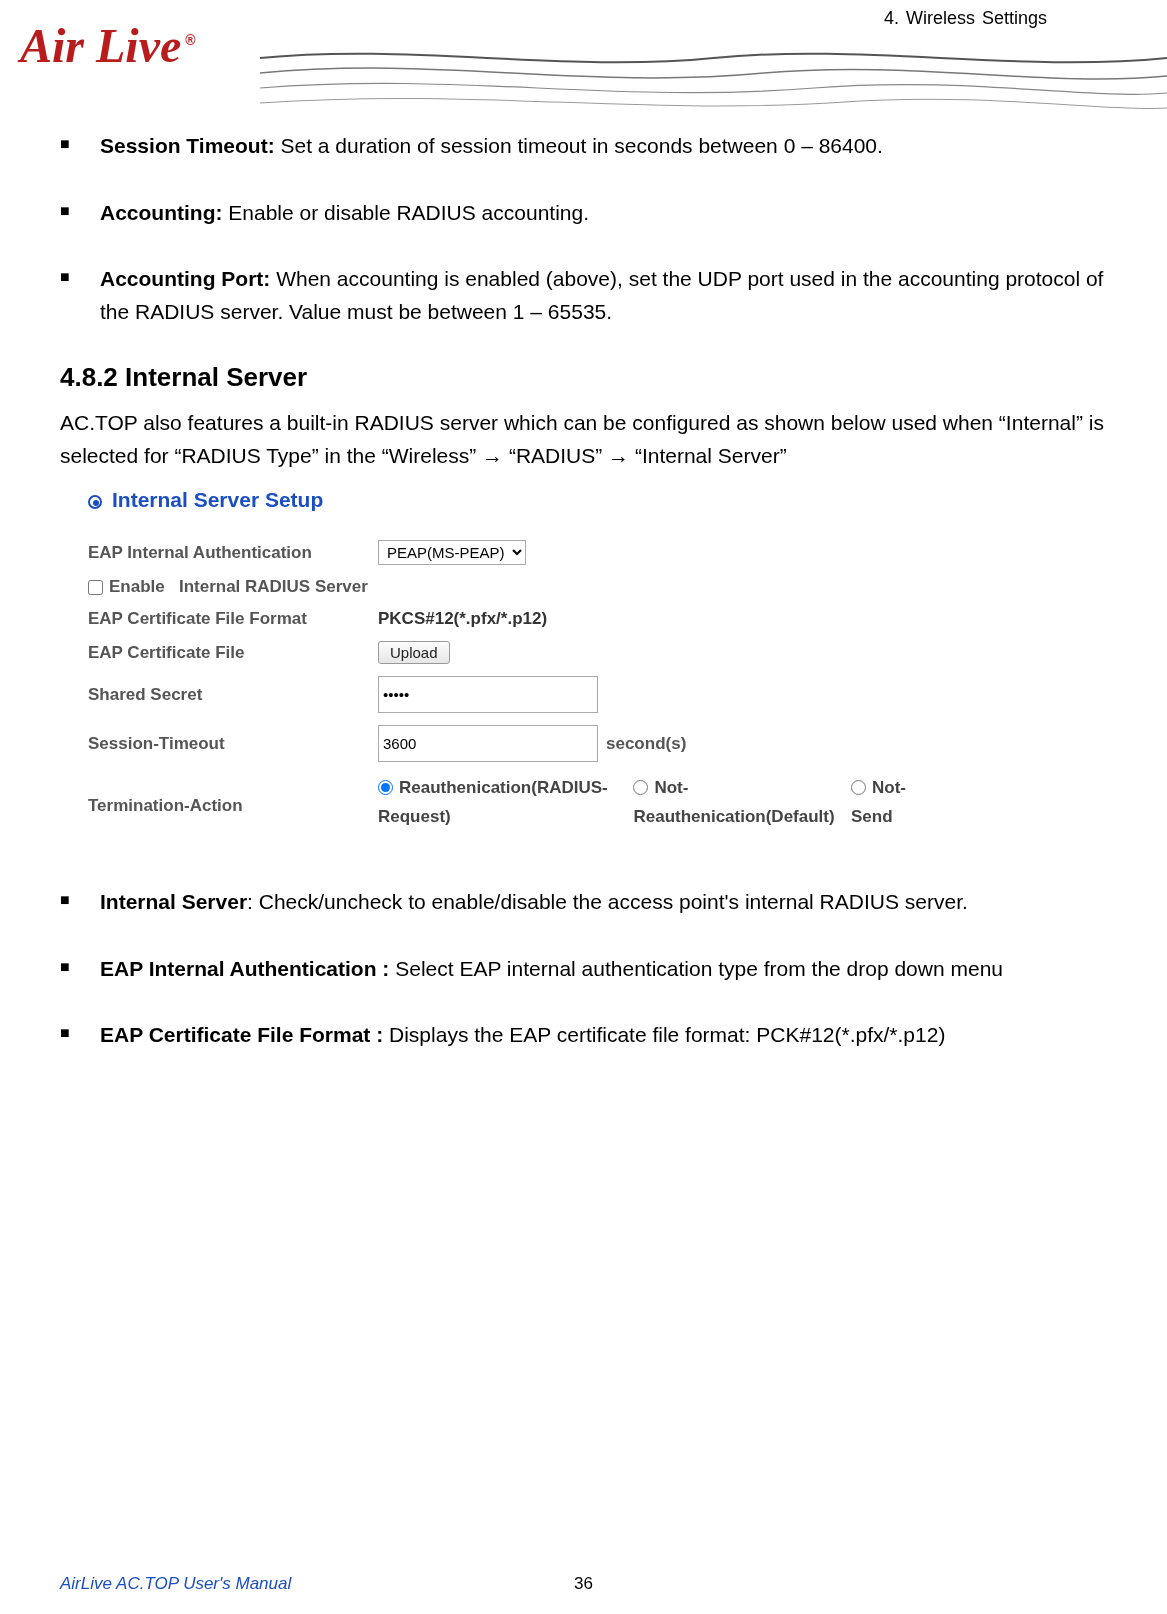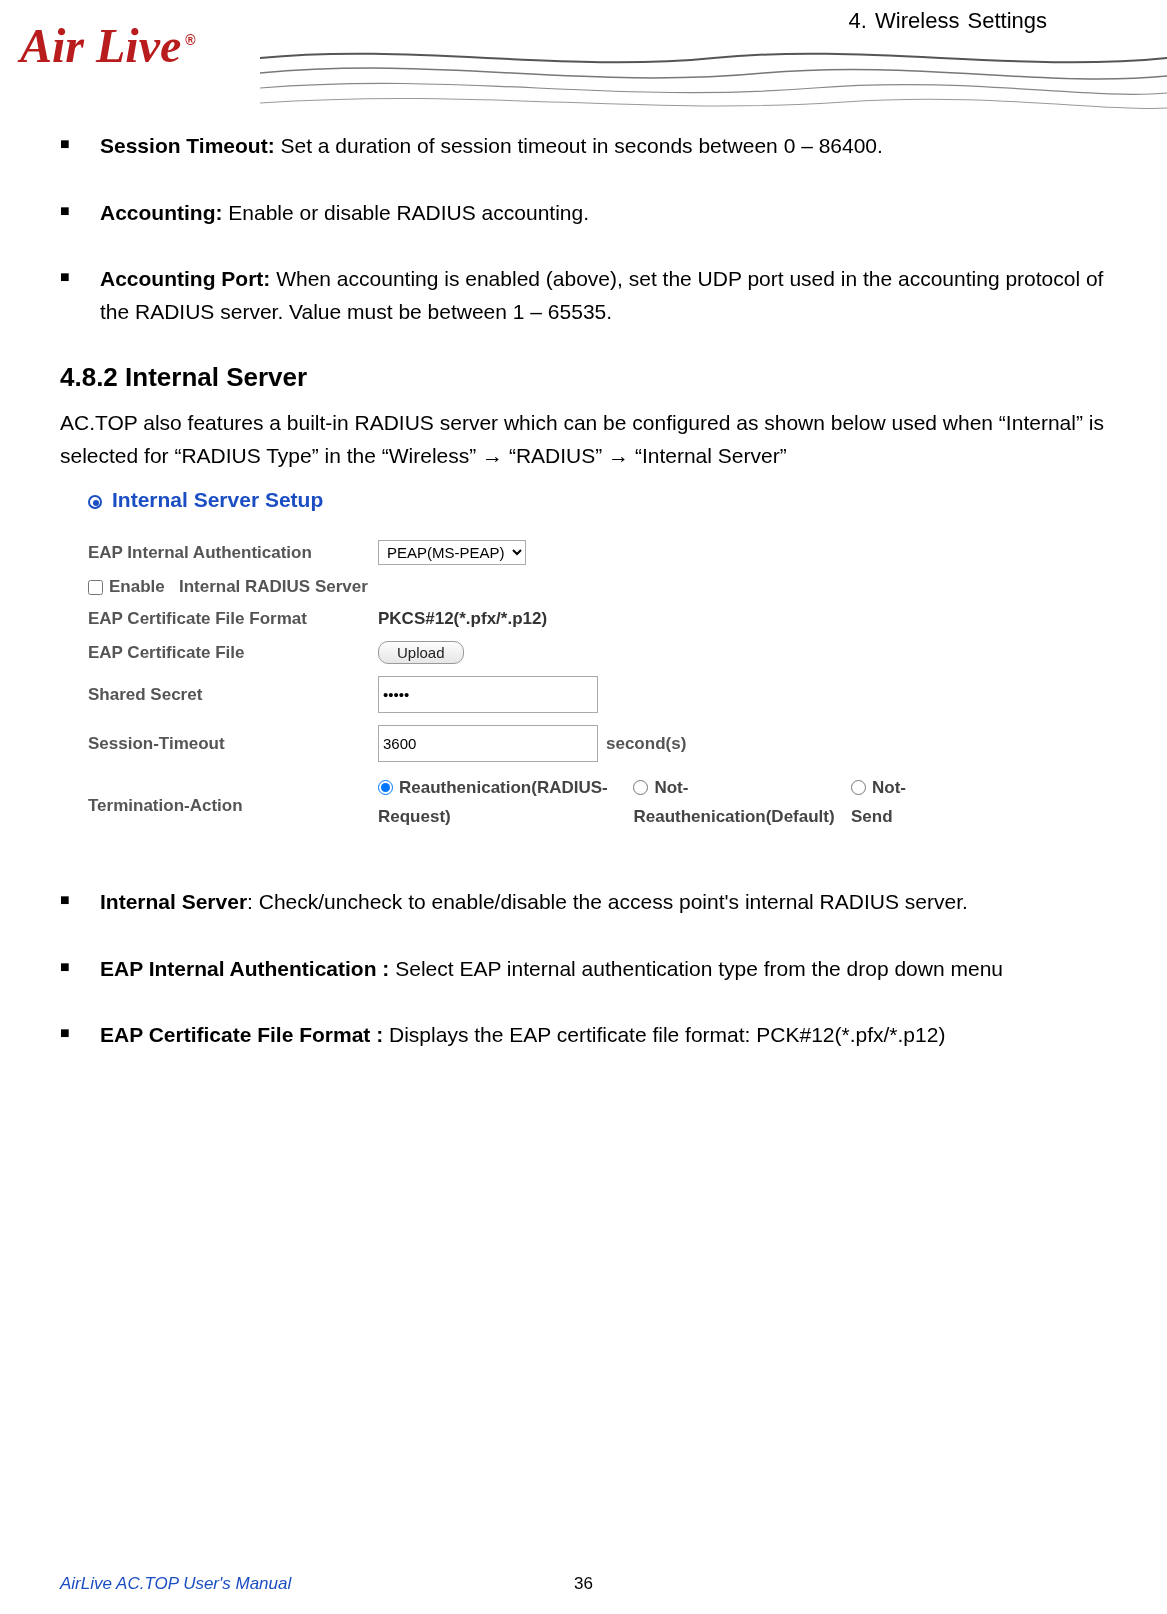--- a/index.html
+++ b/index.html
@@ -14,21 +14,21 @@
   }
   .header-area {
     position: relative;
     height: 130px;
     width: 100%;
   }
   .header-chapter {
     position: absolute;
     top: 8px;
     right: 120px;
-    font-size: 22px;
+    font-size: 18px;
     word-spacing: 2px;
   }
   .logo {
     position: absolute;
     left: 20px;
     top: 18px;
     font-family: 'Brush Script MT', cursive;
     font-weight: bold;
     font-size: 48px;
     font-style: italic;
@@ -145,21 +145,21 @@
   input[type=text], input[type=password] { width: 220px; height: 37px; }
   .btn {
     display: inline-block;
     border: 1px solid #999;
     background: linear-gradient(#fdfdfd,#e6e6e6);
     padding: 3px 10px;
     font-size: 15px;
     border-radius: 3px;
     color: #222;
   }
-  .btn-small { padding: 2px 18px; border-radius: 10px; }
+  .btn-small { padding: 2px 11px; }
   input[type=checkbox], input[type=radio] {
     width: 15px; height: 15px;
     vertical-align: -2px;
     margin-right: 6px;
   }
   .radio-group { line-height: 1.7; font-weight: bold; color:#444; }
   .shot-buttons {
     text-align: right;
     padding-right: 40px;
     margin-top: 14px;

